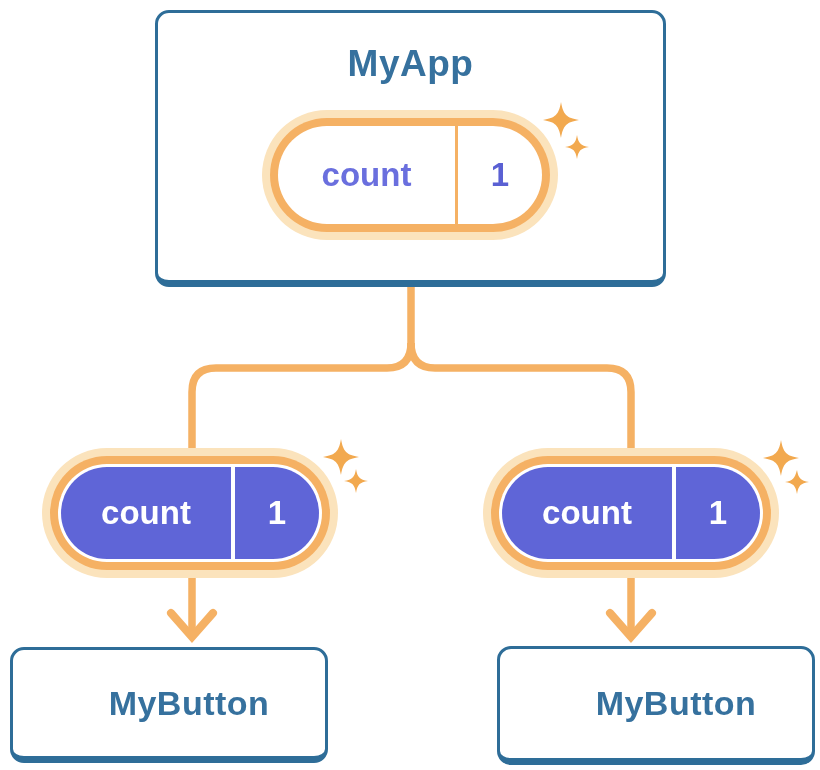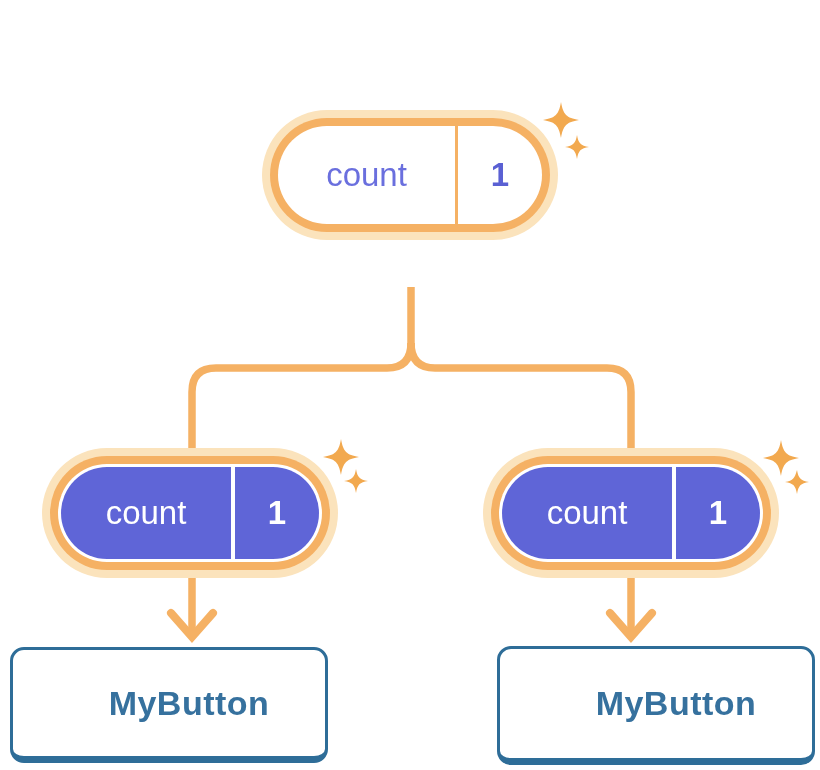--- a/index.html
+++ b/index.html
@@ -77,21 +77,21 @@
     display: flex;
     border-radius: 46px;
     overflow: hidden;
     background: #5F65D7;          
   }
   .pill-cell {
     display: flex;
     align-items: center;
     justify-content: center;
   }
-  .pill-name { flex: 1; font-size: 33px; font-weight: 400; }
+  .pill-name { flex: 1; font-size: 33px; font-weight: 700; }
   .pill-value { width: 84px; font-size: 33px; font-weight: 700; }
   .pill-divider { width: 3px; }
   .light .pill-name  { color: #6A6FDE; }
   .light .pill-value { color: #5A60D3; }
   .light .pill-divider { background: #F5B164; }
   .dark .pill-name, .dark .pill-value { color: #ffffff; }
   .dark .pill-divider { width: 4px; background: #ffffff; }
 
   .pill-top   { left: 262px; top: 110px; }
   .pill-left  { left: 42px;  top: 448px; }
@@ -112,20 +112,23 @@
       <path d="M411 287 V351"></path>
       <path d="M411 343 Q411 368 387 368 H216 Q192 368 192 392 V633"></path>
       <path d="M411 343 Q411 368 435 368 H607 Q631 368 631 392 V633"></path>
     </g>
     <g stroke="#F5B164" stroke-width="8" fill="none" stroke-linejoin="miter" stroke-linecap="round">
       <path d="M171 613 L192 637 L213 613"></path>
       <path d="M610 613 L631 637 L652 613"></path>
     </g>
   </svg>
 
+  <div class="card card-root">
+    <div class="card-title">MyApp</div>
+  </div>
 
   <div class="pill pill-top">
     <div class="pill-ring">
       <div class="pill-body light">
         <span class="pill-cell pill-name">count</span>
         <span class="pill-divider"></span>
         <span class="pill-cell pill-value">1</span>
       </div>
     </div>
   </div>

